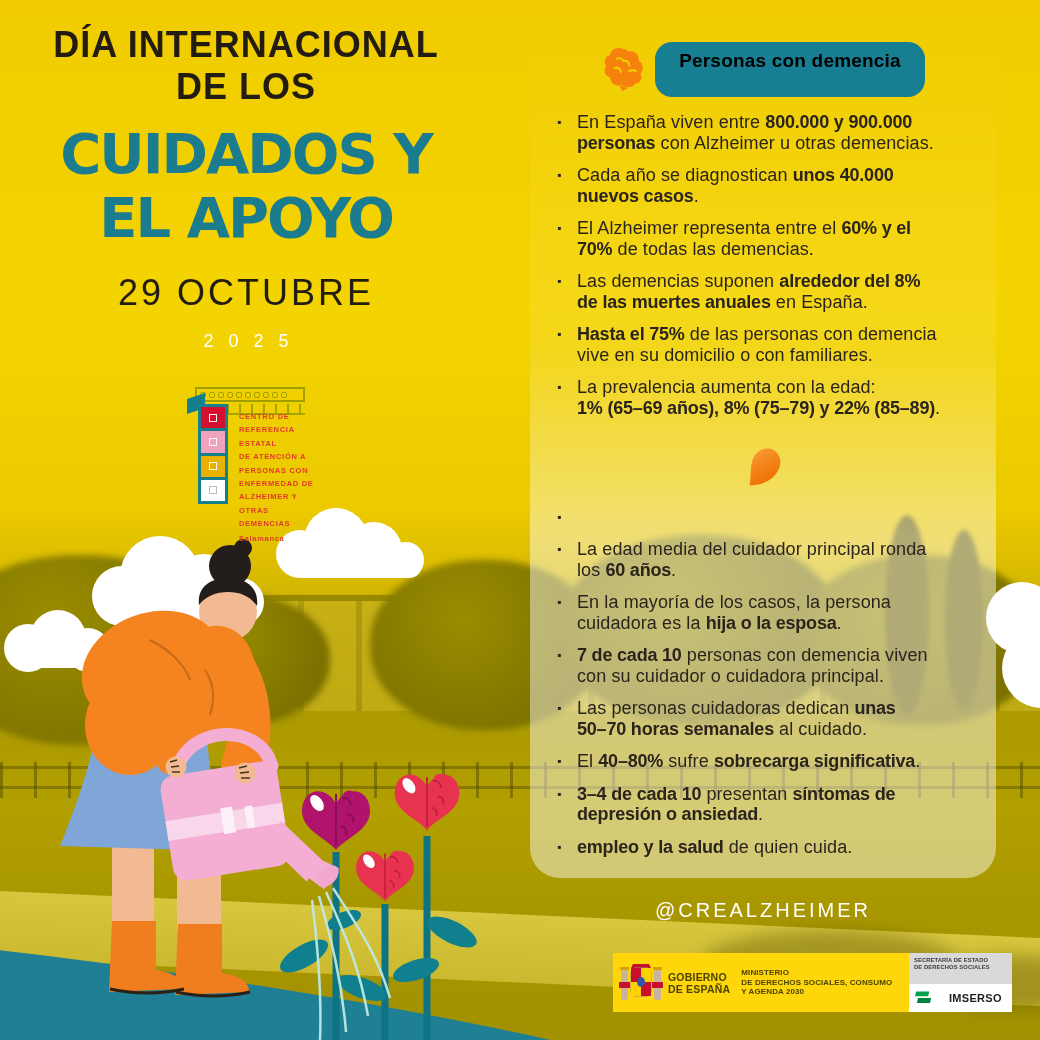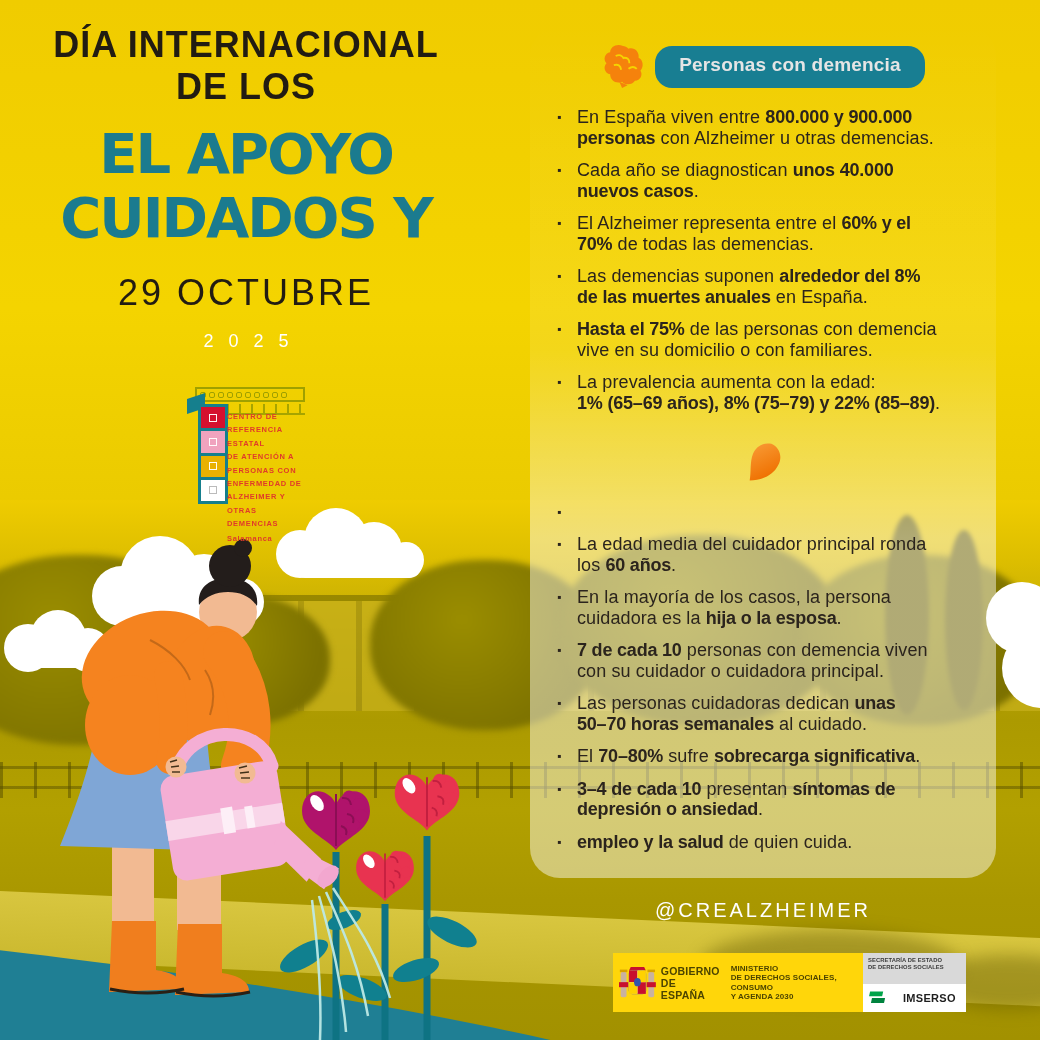--- a/index.html
+++ b/index.html
@@ -14,48 +14,48 @@
   .fence{position:absolute;left:0;top:262px;width:1040px;height:36px;opacity:.75;background:repeating-linear-gradient(90deg,rgba(52,48,0,.5) 0 3px,transparent 3px 34px),linear-gradient(180deg,transparent 0 4px,rgba(52,48,0,.45) 4px 7px,transparent 7px 24px,rgba(52,48,0,.45) 24px 27px,transparent 27px 36px);}
   .pavement{position:absolute;left:-30px;top:415px;width:1120px;height:68px;background:linear-gradient(180deg,#D8C63F,#CBB92F);transform:rotate(2.6deg);}
   .shadow{position:absolute;border-radius:50%;background:rgba(96,86,0,.4);filter:blur(8px);}
   
   .illus{position:absolute;left:0;top:500px;width:1040px;height:540px;}
   
   .panel{position:absolute;left:530px;top:26px;width:466px;height:852px;border-radius:30px;background:linear-gradient(180deg,rgba(255,255,255,0) 0%,rgba(255,255,255,.10) 38%,rgba(255,255,255,.46) 60%,rgba(255,255,255,.46) 100%);}
   .sec-header{display:flex;align-items:center;justify-content:center;gap:10px;margin:0 0 15px;}
   .sec-header.first{padding-top:16px;}
   .sec-header.second{margin-top:26px;}
-  .pill{display:inline-block;background:#187E92;color:#e5e5e5;font-weight:700;font-size:19px;letter-spacing:.2px;padding:8px 24px 12px;border-radius:17px;}
+  .pill{display:inline-block;background:#187E92;color:#000000;font-weight:700;font-size:19px;letter-spacing:.2px;padding:8px 24px 25px;border-radius:17px;}
   ul.bullets{list-style:none;margin:0;padding:0 6px 0 27px;}
   ul.bullets li{display:flex;gap:9px;margin-bottom:12px;color:#2B241D;font-size:18px;line-height:20.5px;}
   .bm{flex:0 0 11px;font-size:12px;line-height:20px;color:#2B241D;}
   .bt{white-space:pre-line;letter-spacing:.1px;}
   .bt b{font-weight:700;letter-spacing:-.2px;}
   
   .title-block{position:absolute;left:28px;top:24px;width:436px;text-align:center;color:#221C12;}
   .t-top{font-size:36px;line-height:42px;font-weight:600;letter-spacing:1px;}
   .t-main{font-family:"DejaVu Sans",sans-serif;font-weight:bold;color:#1B7B8F;font-size:56px;line-height:64px;letter-spacing:-2px;margin-top:14px;}
   .t-date{font-size:36px;font-weight:400;letter-spacing:3px;margin-top:22px;}
   .t-year{font-size:18px;font-weight:500;letter-spacing:15px;padding-left:15px;color:#FFFFFF;margin-top:17px;}
   
   .cre{position:absolute;left:183px;top:383px;width:136px;height:136px;}
   .cre-bar{position:absolute;left:12px;top:4px;width:110px;height:15px;border:2px solid #9FA000;display:flex;gap:3px;align-items:center;padding:0 3px;box-sizing:border-box;}
   .cre-dot{width:6px;height:6px;border:1.5px solid #9FA000;border-radius:2px;box-sizing:border-box;}
   .cre-bar2{position:absolute;left:20px;top:21px;width:102px;height:9px;border-bottom:2px solid #9FA000;background:repeating-linear-gradient(90deg,#9FA000 0 2px,transparent 2px 12px);opacity:.9;}
   .cre-cap{position:absolute;left:4px;top:13px;width:18px;height:15px;background:#157F8D;transform:skewY(-18deg);}
   .cre-col{position:absolute;left:15px;top:21px;width:30px;height:100px;background:#157F8D;padding:3px;box-sizing:border-box;display:flex;flex-direction:column;gap:3px;}
   .cre-sq{flex:1;position:relative;}
   .cre-sq i{position:absolute;left:50%;top:50%;width:8px;height:8px;margin:-4px 0 0 -4px;border:1.5px solid rgba(255,255,255,.95);box-sizing:border-box;}
-  .cre-text{position:absolute;left:44px;top:27px;width:80px;}
+  .cre-text{position:absolute;left:56px;top:27px;width:80px;}
   .cre-text div{font-size:7.5px;font-weight:700;letter-spacing:.7px;color:#E03A2A;line-height:13.4px;}
   .cre-city{font-size:8px;font-weight:700;letter-spacing:3px;color:#157F8D;margin-top:1px;}
   
   .handle{position:absolute;left:530px;top:899px;width:466px;text-align:center;color:#FFFFFF;font-size:20px;font-weight:400;letter-spacing:3px;}
   .gov{position:absolute;left:613px;top:953px;display:flex;}
-  .gov-yellow{width:250px;height:59px;background:#FFD60A;display:flex;align-items:center;box-sizing:border-box;padding:0 6px;}
+  .gov-yellow{width:296px;height:59px;background:#FFD60A;display:flex;align-items:center;box-sizing:border-box;padding:0 6px;}
   .gov-name{margin-left:5px;color:#4C4400;font-size:10.5px;font-weight:700;line-height:12px;letter-spacing:.2px;}
   .gov-min{margin-left:11px;color:#4C4400;font-size:8px;font-weight:700;line-height:9.5px;letter-spacing:.1px;}
   .gov-gray{width:103px;height:59px;display:flex;flex-direction:column;}
   .sec-top{flex:1;background:#D9D9D9;padding:4px 5px 2px;box-sizing:border-box;}
   .sec-top div{font-size:5.8px;font-weight:700;color:#3A3A3A;line-height:7px;letter-spacing:.1px;}
   .sec-bot{flex:1;background:#FFFFFF;display:flex;align-items:center;gap:4px;padding:2px 5px;box-sizing:border-box;}
   .imserso-label{font-size:11px;font-weight:700;color:#1E1E1E;letter-spacing:.3px;padding-left:13px;}
 </style>
 </head>
 <body>
@@ -305,40 +305,40 @@
           <span class="bt"><b>7 de cada 10</b><span> personas con demencia viven
 con su cuidador o cuidadora principal.</span></span>
         </li>
         <li>
           <span class="bm">▪</span>
           <span class="bt"><span>Las personas cuidadoras dedican </span><b>unas
 50–70 horas semanales</b><span> al cuidado.</span></span>
         </li>
         <li>
           <span class="bm">▪</span>
-          <span class="bt"><span>El </span><b>70–80%</b><span> sufre </span><b>sobrecarga significativa</b><span>.</span></span>
+          <span class="bt"><span>El </span><b>40–80%</b><span> sufre </span><b>sobrecarga significativa</b><span>.</span></span>
         </li>
         <li>
           <span class="bm">▪</span>
           <span class="bt"><b>3–4 de cada 10</b><span> presentan </span><b>síntomas de
 depresión o ansiedad</b><span>.</span></span>
         </li>
         <li>
           <span class="bm">▪</span>
           <span class="bt"><b>empleo y la salud</b><span> de quien cuida.</span></span>
         </li>
       </ul>
   </div>
 
   <div class="title-block">
     <div class="t-top">DÍA INTERNACIONAL</div>
     <div class="t-top">DE LOS</div>
     <div class="t-main">
+      <div>CUIDADOS Y</div>
       <div>EL APOYO</div>
-      <div>CUIDADOS Y</div>
     </div>
     <div class="t-date">29 OCTUBRE</div>
     <div class="t-year">2025</div>
   </div>
 
   <div class="cre">
     <div class="cre-bar">
       <i class="cre-dot"></i>
         <i class="cre-dot"></i>
         <i class="cre-dot"></i>

